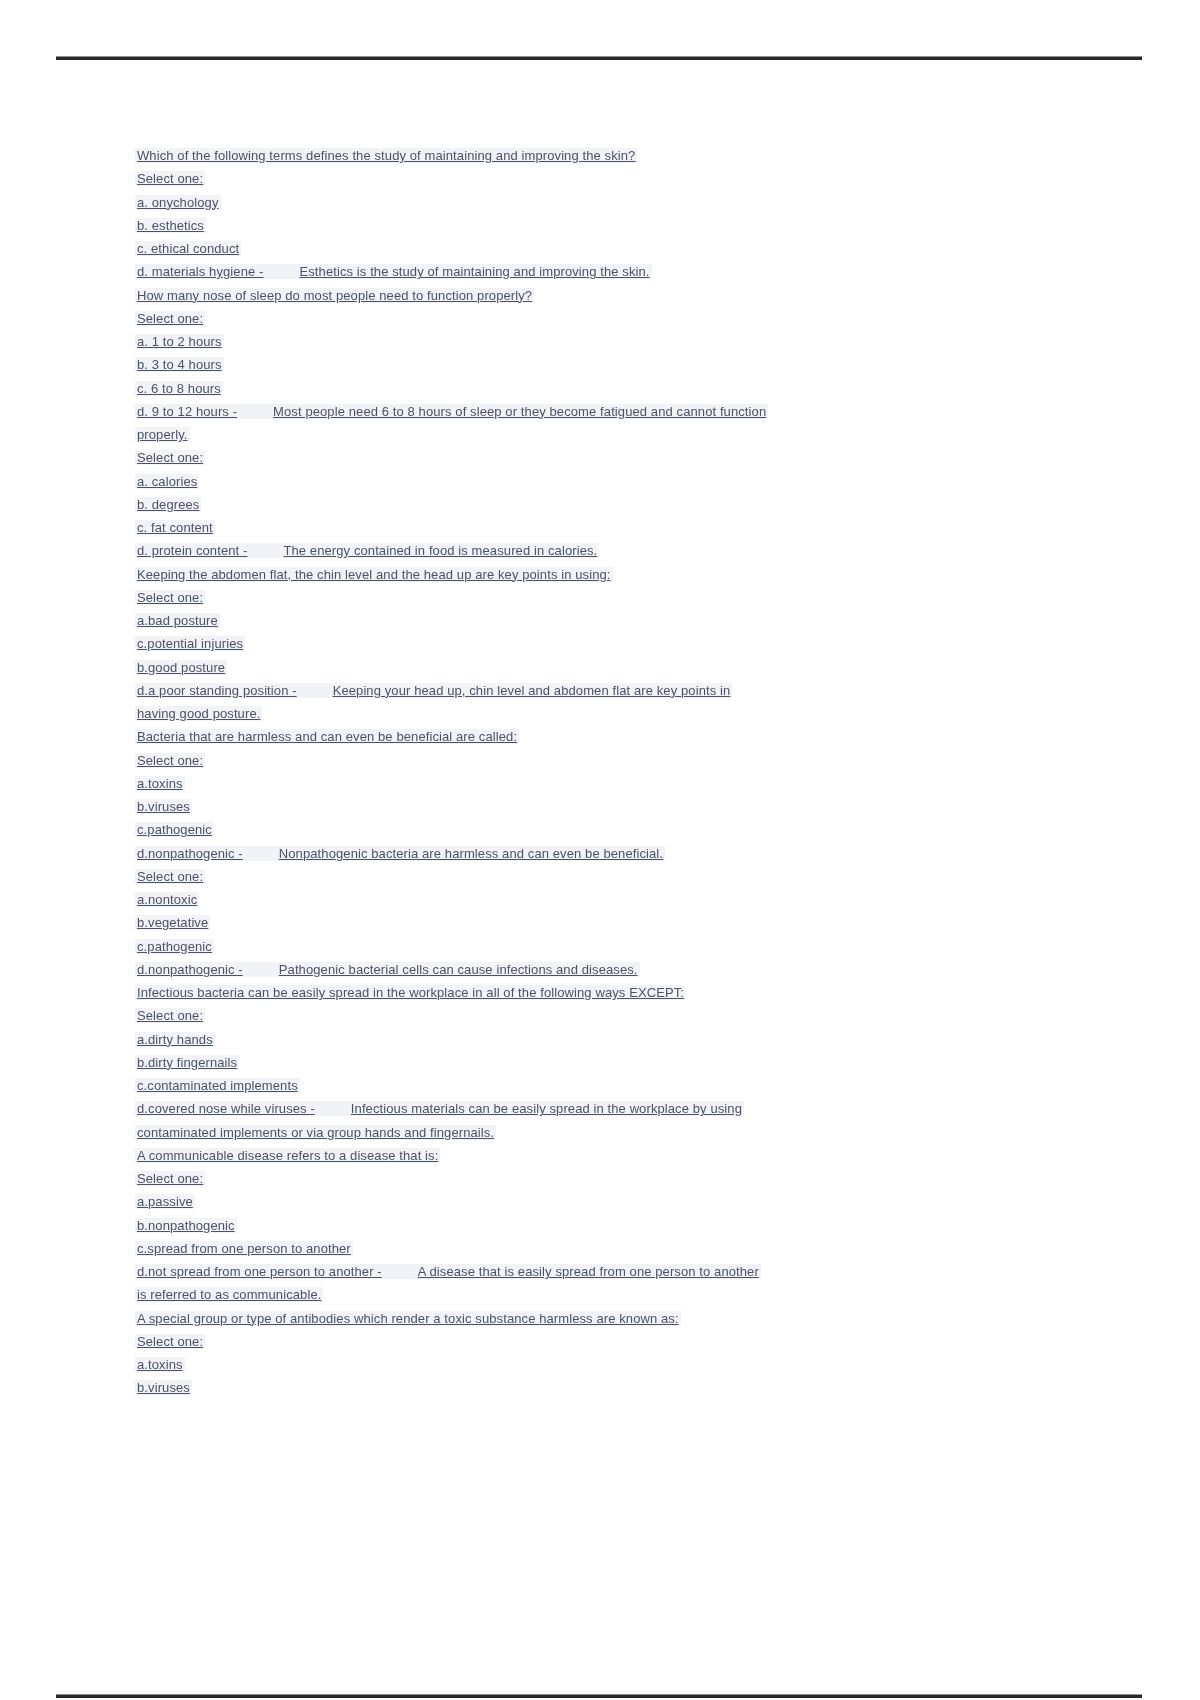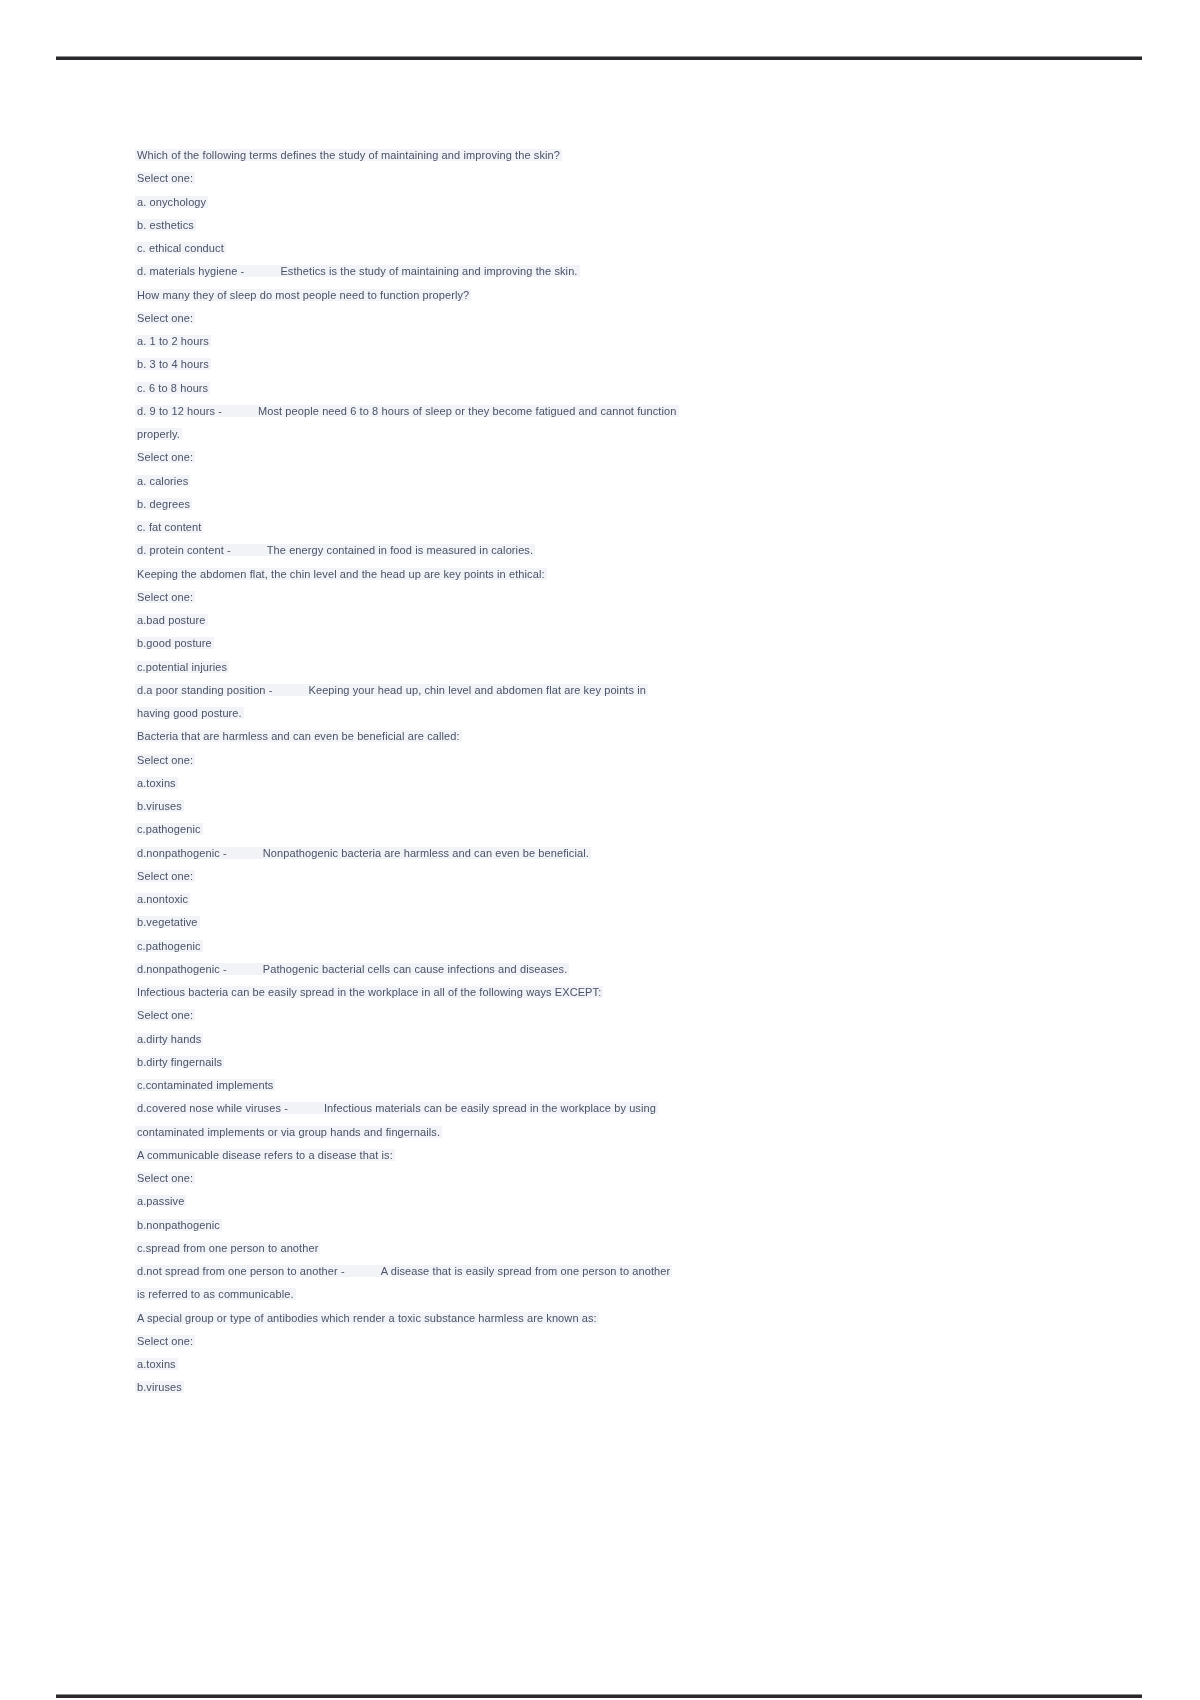--- a/index.html
+++ b/index.html
@@ -23,23 +23,24 @@
     border-top: 1px solid #8f8f91;
   }
   .rule.top { top: 56px; }
   .rule.bottom { top: 1694px; }
   #content {
     position: absolute;
     left: 135px;
     top: 144px;
     width: 920px;
     color: #4a5366;
-    font-size: 11px;
+    font-size: 13px;
     line-height: 23.25px;
     letter-spacing: 0.1px;
+    text-decoration: underline;
   }
   .line {
     white-space: nowrap;
     height: 23.25px;
   }
   .hl {
     background: #f2f3f7;
     padding: 0 2px;
   }
   .gap {
@@ -58,41 +59,41 @@
 <main id="content">
     <div class="q">
       <div class="line"><span class="hl">Which of the following terms defines the study of maintaining and improving the skin?</span></div>
       <div class="line"><span class="hl">Select one:</span></div>
       <div class="line"><span class="hl">a. onychology</span></div>
       <div class="line"><span class="hl">b. esthetics</span></div>
       <div class="line"><span class="hl">c. ethical conduct</span></div>
       <div class="line"><span class="hl"><span>d. materials hygiene -</span><span class="gap"></span><span>Esthetics is the study of maintaining and improving the skin.</span></span></div>
     </div>
     <div class="q">
-      <div class="line"><span class="hl">How many they of sleep do most people need to function properly?</span></div>
+      <div class="line"><span class="hl">How many nose of sleep do most people need to function properly?</span></div>
       <div class="line"><span class="hl">Select one:</span></div>
       <div class="line"><span class="hl">a. 1 to 2 hours</span></div>
       <div class="line"><span class="hl">b. 3 to 4 hours</span></div>
       <div class="line"><span class="hl">c. 6 to 8 hours</span></div>
       <div class="line"><span class="hl"><span>d. 9 to 12 hours -</span><span class="gap"></span><span>Most people need 6 to 8 hours of sleep or they become fatigued and cannot function</span></span></div>
       <div class="line"><span class="hl">properly.</span></div>
     </div>
     <div class="q">
       <div class="line"><span class="hl">Select one:</span></div>
       <div class="line"><span class="hl">a. calories</span></div>
       <div class="line"><span class="hl">b. degrees</span></div>
       <div class="line"><span class="hl">c. fat content</span></div>
       <div class="line"><span class="hl"><span>d. protein content -</span><span class="gap"></span><span>The energy contained in food is measured in calories.</span></span></div>
     </div>
     <div class="q">
-      <div class="line"><span class="hl">Keeping the abdomen flat, the chin level and the head up are key points in ethical:</span></div>
+      <div class="line"><span class="hl">Keeping the abdomen flat, the chin level and the head up are key points in using:</span></div>
       <div class="line"><span class="hl">Select one:</span></div>
       <div class="line"><span class="hl">a.bad posture</span></div>
+      <div class="line"><span class="hl">c.potential injuries</span></div>
       <div class="line"><span class="hl">b.good posture</span></div>
-      <div class="line"><span class="hl">c.potential injuries</span></div>
       <div class="line"><span class="hl"><span>d.a poor standing position -</span><span class="gap"></span><span>Keeping your head up, chin level and abdomen flat are key points in</span></span></div>
       <div class="line"><span class="hl">having good posture.</span></div>
     </div>
     <div class="q">
       <div class="line"><span class="hl">Bacteria that are harmless and can even be beneficial are called:</span></div>
       <div class="line"><span class="hl">Select one:</span></div>
       <div class="line"><span class="hl">a.toxins</span></div>
       <div class="line"><span class="hl">b.viruses</span></div>
       <div class="line"><span class="hl">c.pathogenic</span></div>
       <div class="line"><span class="hl"><span>d.nonpathogenic -</span><span class="gap"></span><span>Nonpathogenic bacteria are harmless and can even be beneficial.</span></span></div>

